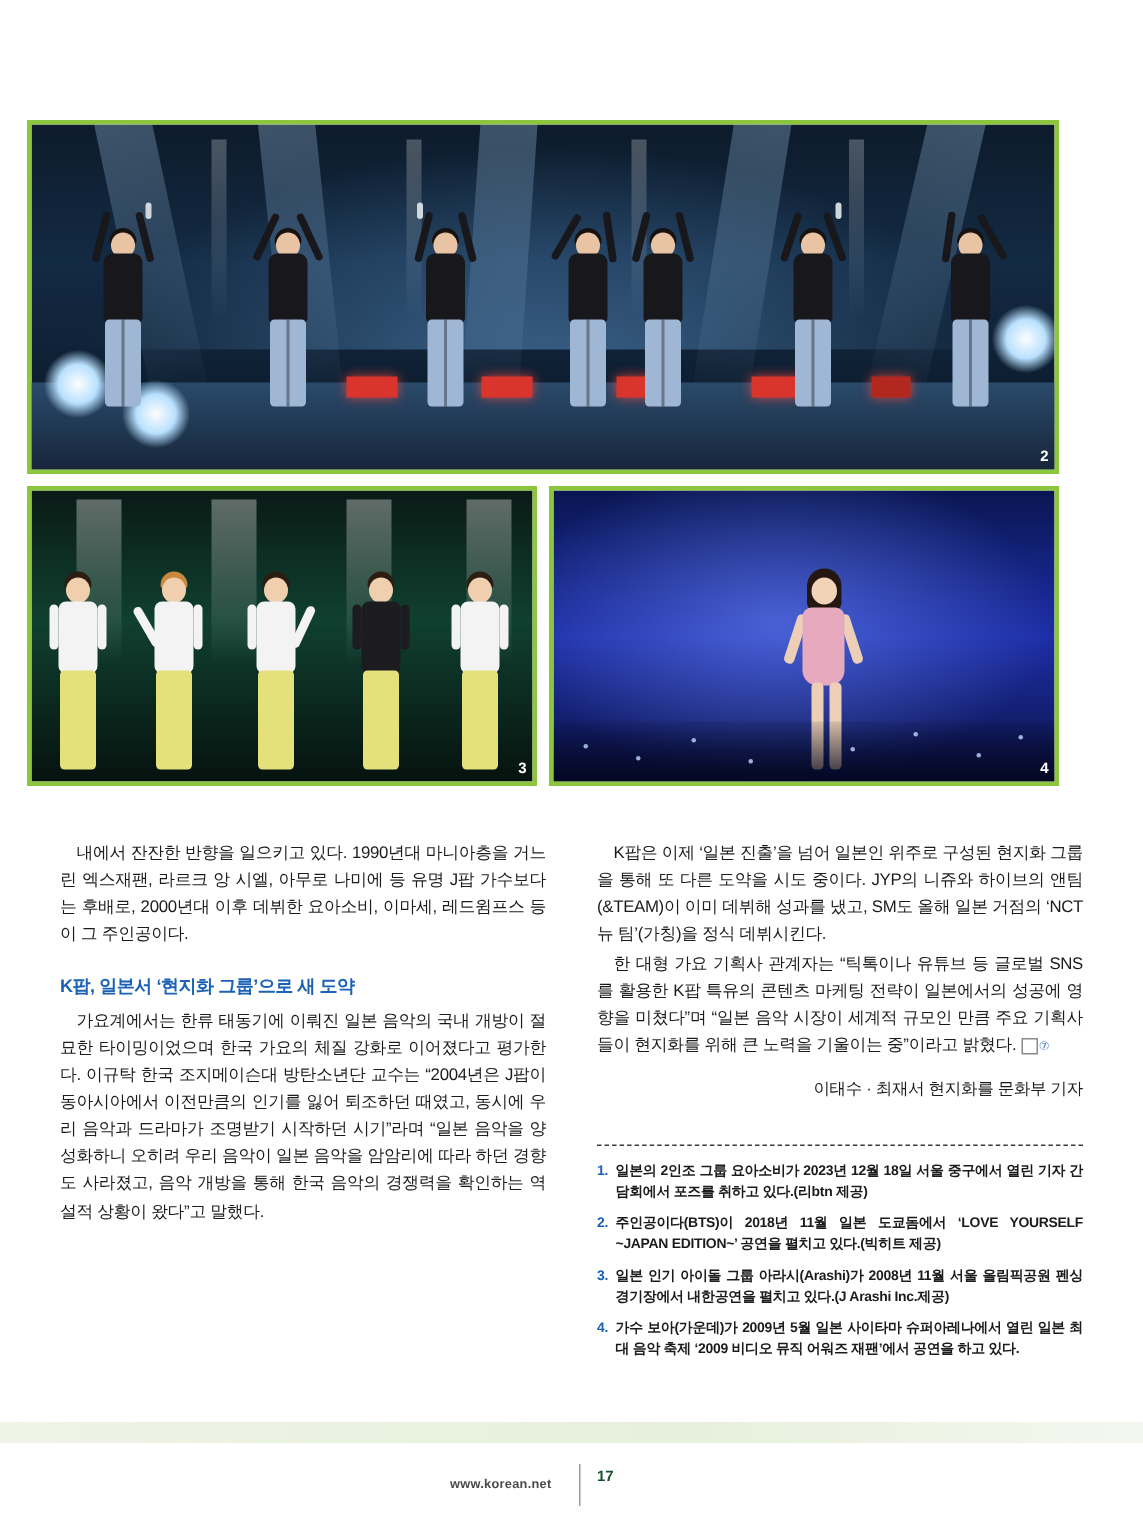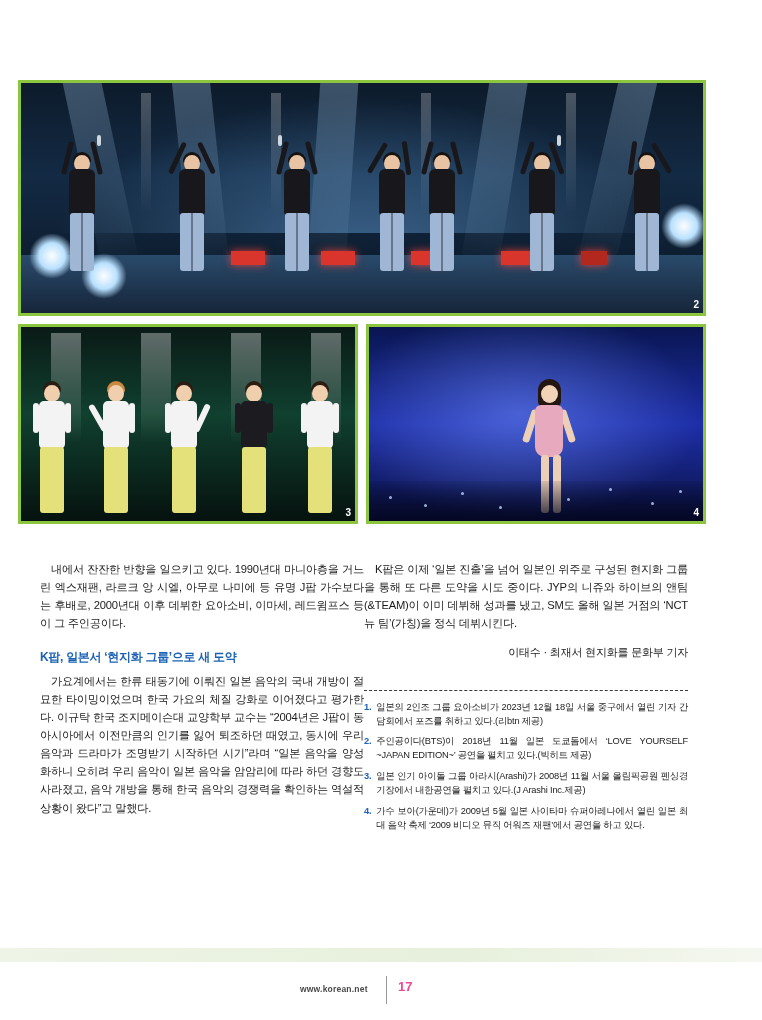--- a/index.html
+++ b/index.html
@@ -187,20 +187,21 @@
     position: absolute; width: 3px; height: 3px; border-radius: 50%;
     background: rgba(190,215,255,.8);
   }
 
   
   .body {
     position: absolute;
     left: 40px; top: 560px;
     width: 682px;
     display: flex;
+    gap: 34px;
   }
   .col { width: 324px; }
   p.para {
     margin: 0 0 1px 0;
     font-size: 11.2px;
     line-height: 1.62;
     color: #1b1b1b;
     text-align: justify;
     text-indent: 11px;
     letter-spacing: -0.2px;
@@ -244,21 +245,21 @@
     font-size: 9.3px;
     line-height: 1.5;
     color: #1b1b1b;
     letter-spacing: -0.2px;
   }
   .cap-num {
     color: #1b62b5;
     font-weight: bold;
     flex: 0 0 auto;
   }
-  .cap-text { flex: 1 1 auto; text-align: justify; }
+  .cap-text { flex: 1 1 auto; text-align: justify; font-weight: bold; }
 
   
   .footer-rule {
     position: absolute;
     left: 0; right: 0; bottom: 58px;
     height: 14px;
     background: linear-gradient(90deg, #eef4e6 0%, #e7f0dc 60%, #f4f7ef 100%);
   }
   .footer {
     position: absolute;
@@ -273,23 +274,23 @@
     position: absolute;
     left: 300px; top: 6px;
     font-size: 8.5px;
     font-weight: bold;
     color: #4a4a4a;
     letter-spacing: 0.2px;
   }
   .pagenum {
     position: absolute;
     left: 398px; top: 1px;
-    font-size: 13px;
+    font-size: 10px;
     font-weight: bold;
-    color: #ec4899;
+    color: #14532d;
   }
   .vrule {
     position: absolute;
     left: 386px; top: -2px;
     width: 1px; height: 28px;
     background: #9a9a9a;
   }
 </style>
 </head>
 <body>
@@ -467,25 +468,26 @@
     </div>
   </div>
 
   <div class="body">
 
     <div class="col">
       <p class="para">내에서 잔잔한 반향을 일으키고 있다. 1990년대 마니아층을 거느린 엑스재팬, 라르크 앙 시엘, 아무로 나미에 등 유명 J팝 가수보다는 후배로, 2000년대 이후 데뷔한 요아소비, 이마세, 레드윔프스 등이 그 주인공이다.</p>
 
       <h2 class="subhead">K팝, 일본서 ‘현지화 그룹’으로 새 도약</h2>
 
-      <p class="para">가요계에서는 한류 태동기에 이뤄진 일본 음악의 국내 개방이 절묘한 타이밍이었으며 한국 가요의 체질 강화로 이어졌다고 평가한다. 이규탁 한국 조지메이슨대 교양학부 교수는 “2004년은 J팝이 동아시아에서 이전만큼의 인기를 잃어 퇴조하던 때였고, 동시에 우리 음악과 드라마가 조명받기 시작하던 시기”라며 “일본 음악을 양성화하니 오히려 우리 음악이 일본 음악을 암암리에 따라 하던 경향도 사라졌고, 음악 개방을 통해 한국 음악의 경쟁력을 확인하는 역설적 상황이 왔다”고 말했다.</p>
+      <p class="para">가요계에서는 한류 태동기에 이뤄진 일본 음악의 국내 개방이 절묘한 타이밍이었으며 한국 가요의 체질 강화로 이어졌다고 평가한다. 이규탁 한국 조지메이슨대 방탄소년단 교수는 “2004년은 J팝이 동아시아에서 이전만큼의 인기를 잃어 퇴조하던 때였고, 동시에 우리 음악과 드라마가 조명받기 시작하던 시기”라며 “일본 음악을 양성화하니 오히려 우리 음악이 일본 음악을 암암리에 따라 하던 경향도 사라졌고, 음악 개방을 통해 한국 음악의 경쟁력을 확인하는 역설적 상황이 왔다”고 말했다.</p>
     </div>
 
     <div class="col">
       <p class="para">K팝은 이제 ‘일본 진출’을 넘어 일본인 위주로 구성된 현지화 그룹을 통해 또 다른 도약을 시도 중이다. JYP의 니쥬와 하이브의 앤팀(&amp;TEAM)이 이미 데뷔해 성과를 냈고, SM도 올해 일본 거점의 ‘NCT 뉴 팀’(가칭)을 정식 데뷔시킨다.</p>
+      <p class="para"><span>한 대형 가요 기획사 관계자는 “틱톡이나 유튜브 등 글로벌 SNS를 활용한 K팝 특유의 콘텐츠 마케팅 전략이 일본에서의 성공에 영향을 미쳤다”며 “일본 음악 시장이 세계적 규모인 만큼 주요 기획사들이 현지화를 위해 큰 노력을 기울이는 중”이라고 밝혔다.</span><span class="endmark">⑦</span></p>
 
       <div class="byline">이태수 · 최재서 현지화를 문화부 기자</div>
 
       <div class="caption-box">
         <div class="cap-item">
           <span class="cap-num">1.</span>
           <span class="cap-text">일본의 2인조 그룹 요아소비가 2023년 12월 18일 서울 중구에서 열린 기자 간담회에서 포즈를 취하고 있다.(리btn 제공)</span>
         </div>
         <div class="cap-item">
           <span class="cap-num">2.</span>

